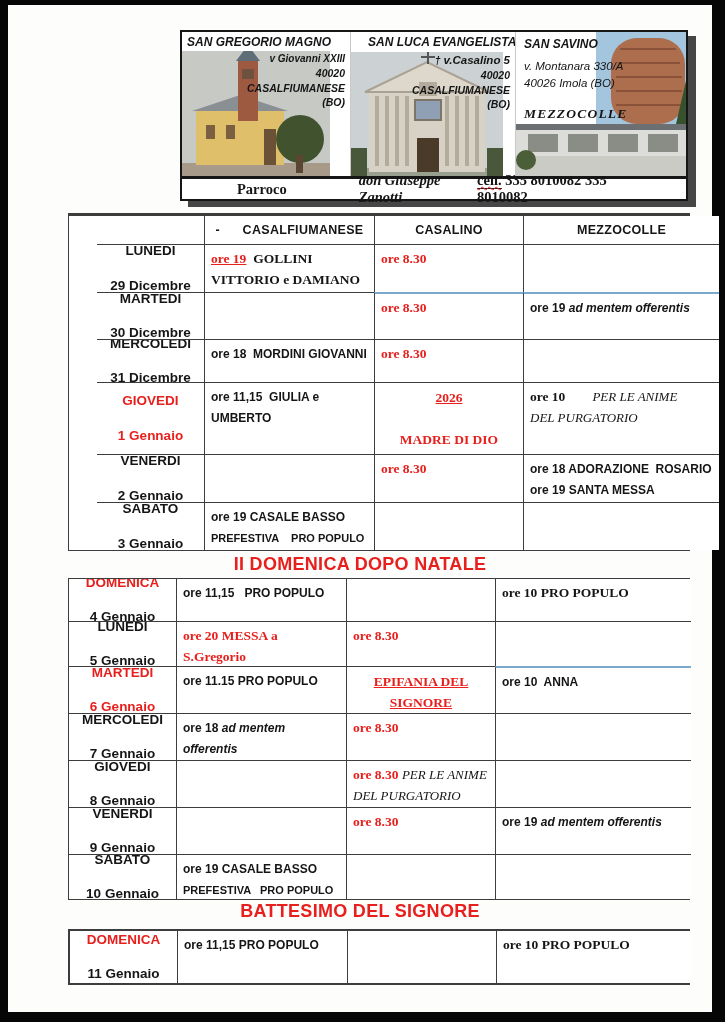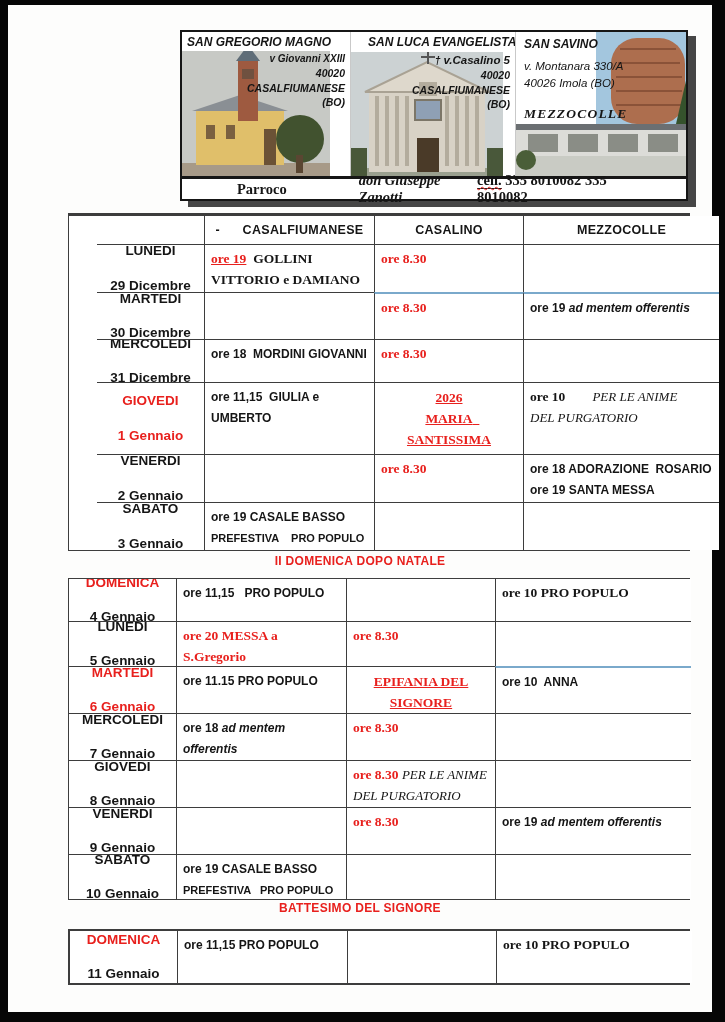--- a/index.html
+++ b/index.html
@@ -64,21 +64,21 @@
   
   .red{color:var(--red);}
   .u{text-decoration:underline;}
   .it{font-style:italic;}
   .sans{font-family:"Liberation Sans",sans-serif;font-weight:700;font-size:12px;}
   .sans.sm{font-size:11px;}
   .sfb{font-family:"Liberation Serif",serif;font-weight:700;font-size:13.5px;}
   .sf{font-family:"Liberation Serif",serif;font-size:13px;}
 
   .section-title{position:absolute;left:8px;width:704px;text-align:center;font-weight:700;
-    font-size:12px;color:var(--red);letter-spacing:.3px;}
+    font-size:18px;color:var(--red);letter-spacing:.3px;}
   #st1{top:554px;} #st2{top:901px;}
 </style>
 </head>
 <body>
 
 <div class="page">
   <div class="paper"></div>
 
 
   <div class="header-wrap">
@@ -222,21 +222,21 @@
         <div class="cell"><span class="sans">ore 18  MORDINI GIOVANNI</span></div>
         <div class="cell"><span class="sfb red">ore 8.30</span></div>
         <div class="cell"></div>
       </div>
       <div class="trow">
         <div class="daycell">
           <div class="red">GIOVEDI</div>
           <div class="red">1 Gennaio</div>
         </div>
         <div class="cell"><span class="sans">ore 11,15  GIULIA e</span><br><span class="sans">UMBERTO</span></div>
-        <div class="cell center"><span class="sfb red u">2026</span><br><span class="sfb red u">MARIA  SANTISSIMA</span><br><span class="sfb red">MADRE DI DIO</span></div>
+        <div class="cell center"><span class="sfb red u">2026</span><br><br><span class="sfb red">MADRE DI DIO</span></div>
         <div class="cell"><span class="sfb">ore 10        </span><span class="sf it">PER LE ANIME</span><br><span class="sf it">DEL PURGATORIO</span></div>
       </div>
       <div class="trow">
         <div class="daycell">
           <div class="">VENERDI</div>
           <div class="">2 Gennaio</div>
         </div>
         <div class="cell"></div>
         <div class="cell"><span class="sfb red">ore 8.30</span></div>
         <div class="cell"><span class="sans">ore 18 ADORAZIONE  ROSARIO</span><br><span class="sans">ore 19 SANTA MESSA</span></div>

